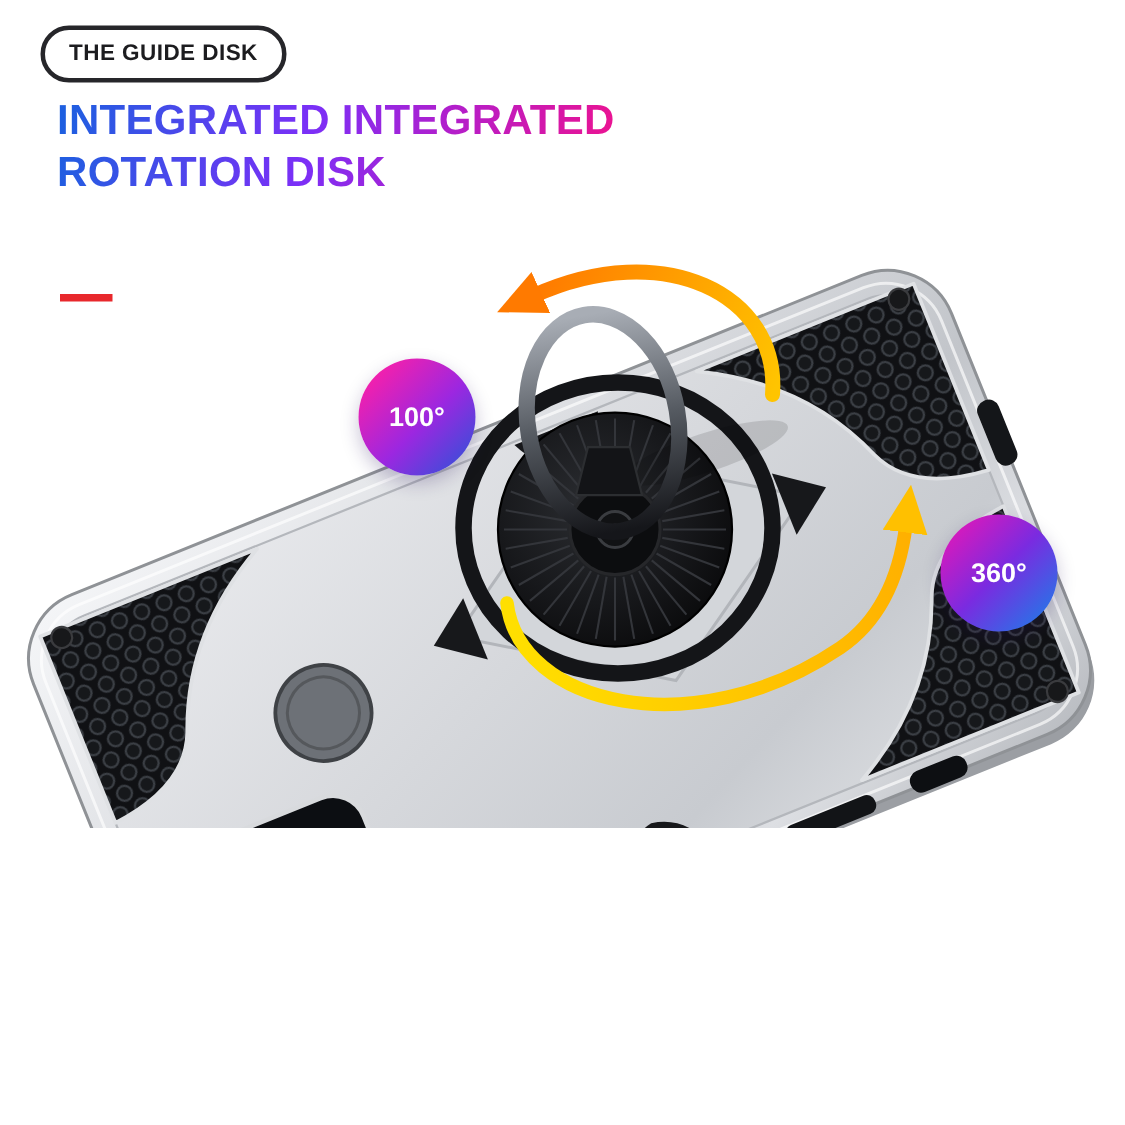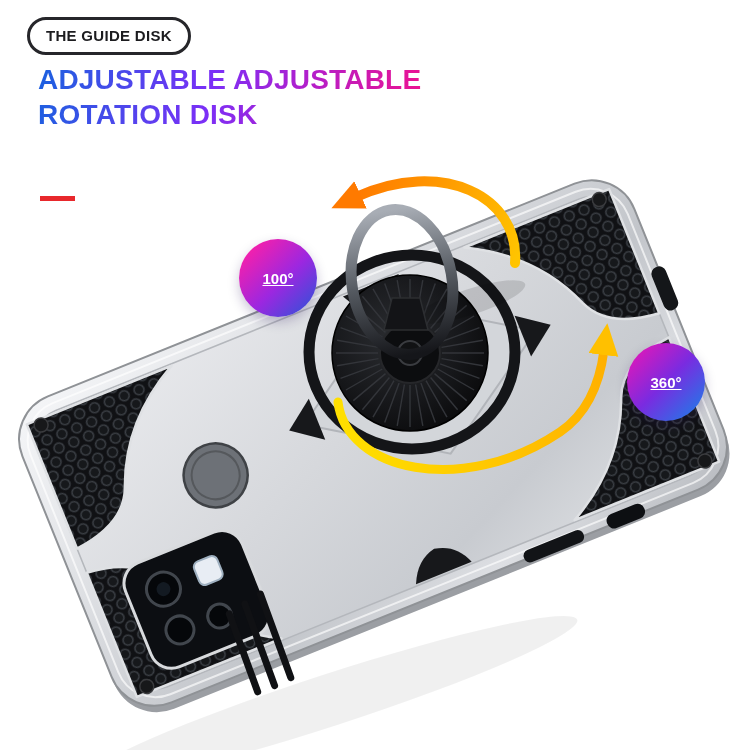--- a/index.html
+++ b/index.html
@@ -1,17 +1,17 @@
 <!DOCTYPE html>
 <html><head>
 <meta charset="utf-8">
 <style>
   html,body{margin:0;padding:0;background:#ffffff;}
   .stage{
-    position:relative;width:750px;height:750px;overflow:hidden;background:#ffffff;
+    position:relative;width:750px;height:552px;overflow:hidden;background:#ffffff;
     font-family:"Liberation Sans", sans-serif;
   }
   .pill{
     position:absolute;left:27px;top:17px;
     border:3px solid #26262a;border-radius:22px;
     padding:7px 16px;background:#ffffff;
   }
   .pill span{font-size:15px;font-weight:700;color:#1c1c1f;letter-spacing:.3px;}
   .title{
     position:absolute;left:38px;top:62px;margin:0;
@@ -23,35 +23,35 @@
   .title .line{display:block;}
   .dash{
     position:absolute;left:40px;top:196px;width:35px;height:5px;background:#e8282c;
   }
   .scene{position:absolute;left:0;top:0;}
   .badge{
     position:absolute;width:78px;height:78px;border-radius:50%;
     display:flex;align-items:center;justify-content:center;
     box-shadow:0 5px 12px rgba(40,20,90,.25);
   }
-  .badge span{color:#ffffff;font-size:15px;font-weight:700;text-decoration:underline;}
+  .badge span{color:#ffffff;font-size:18px;font-weight:700;}
   .badge-100{left:239px;top:239px;background:linear-gradient(135deg,#ff1fa6 8%,#9c27e0 55%,#2f52d8 96%);}
   .badge-360{left:627px;top:343px;background:linear-gradient(135deg,#e816b6 5%,#7a2be0 50%,#1e7ce8 95%);text-align:right;}
 </style>
 </head>
 <body>
 
 <div class="stage">
 
   <div class="pill">
     <span>THE GUIDE DISK</span>
   </div>
 
   <h1 class="title">
-    <span class="line">ADJUSTABLE ADJUSTABLE</span>
+    <span class="line">INTEGRATED INTEGRATED</span>
     <span class="line">ROTATION DISK</span>
   </h1>
 
   <div class="dash"></div>
 
   <svg class="scene" width="750" height="750" viewBox="0 0 750 750">
     <defs>
       <linearGradient id="silverOuter" x1="0" y1="0" x2="1" y2="1">
         <stop offset="0" stop-color="#f6f7f9"></stop>
         <stop offset="0.35" stop-color="#dadce0"></stop>

